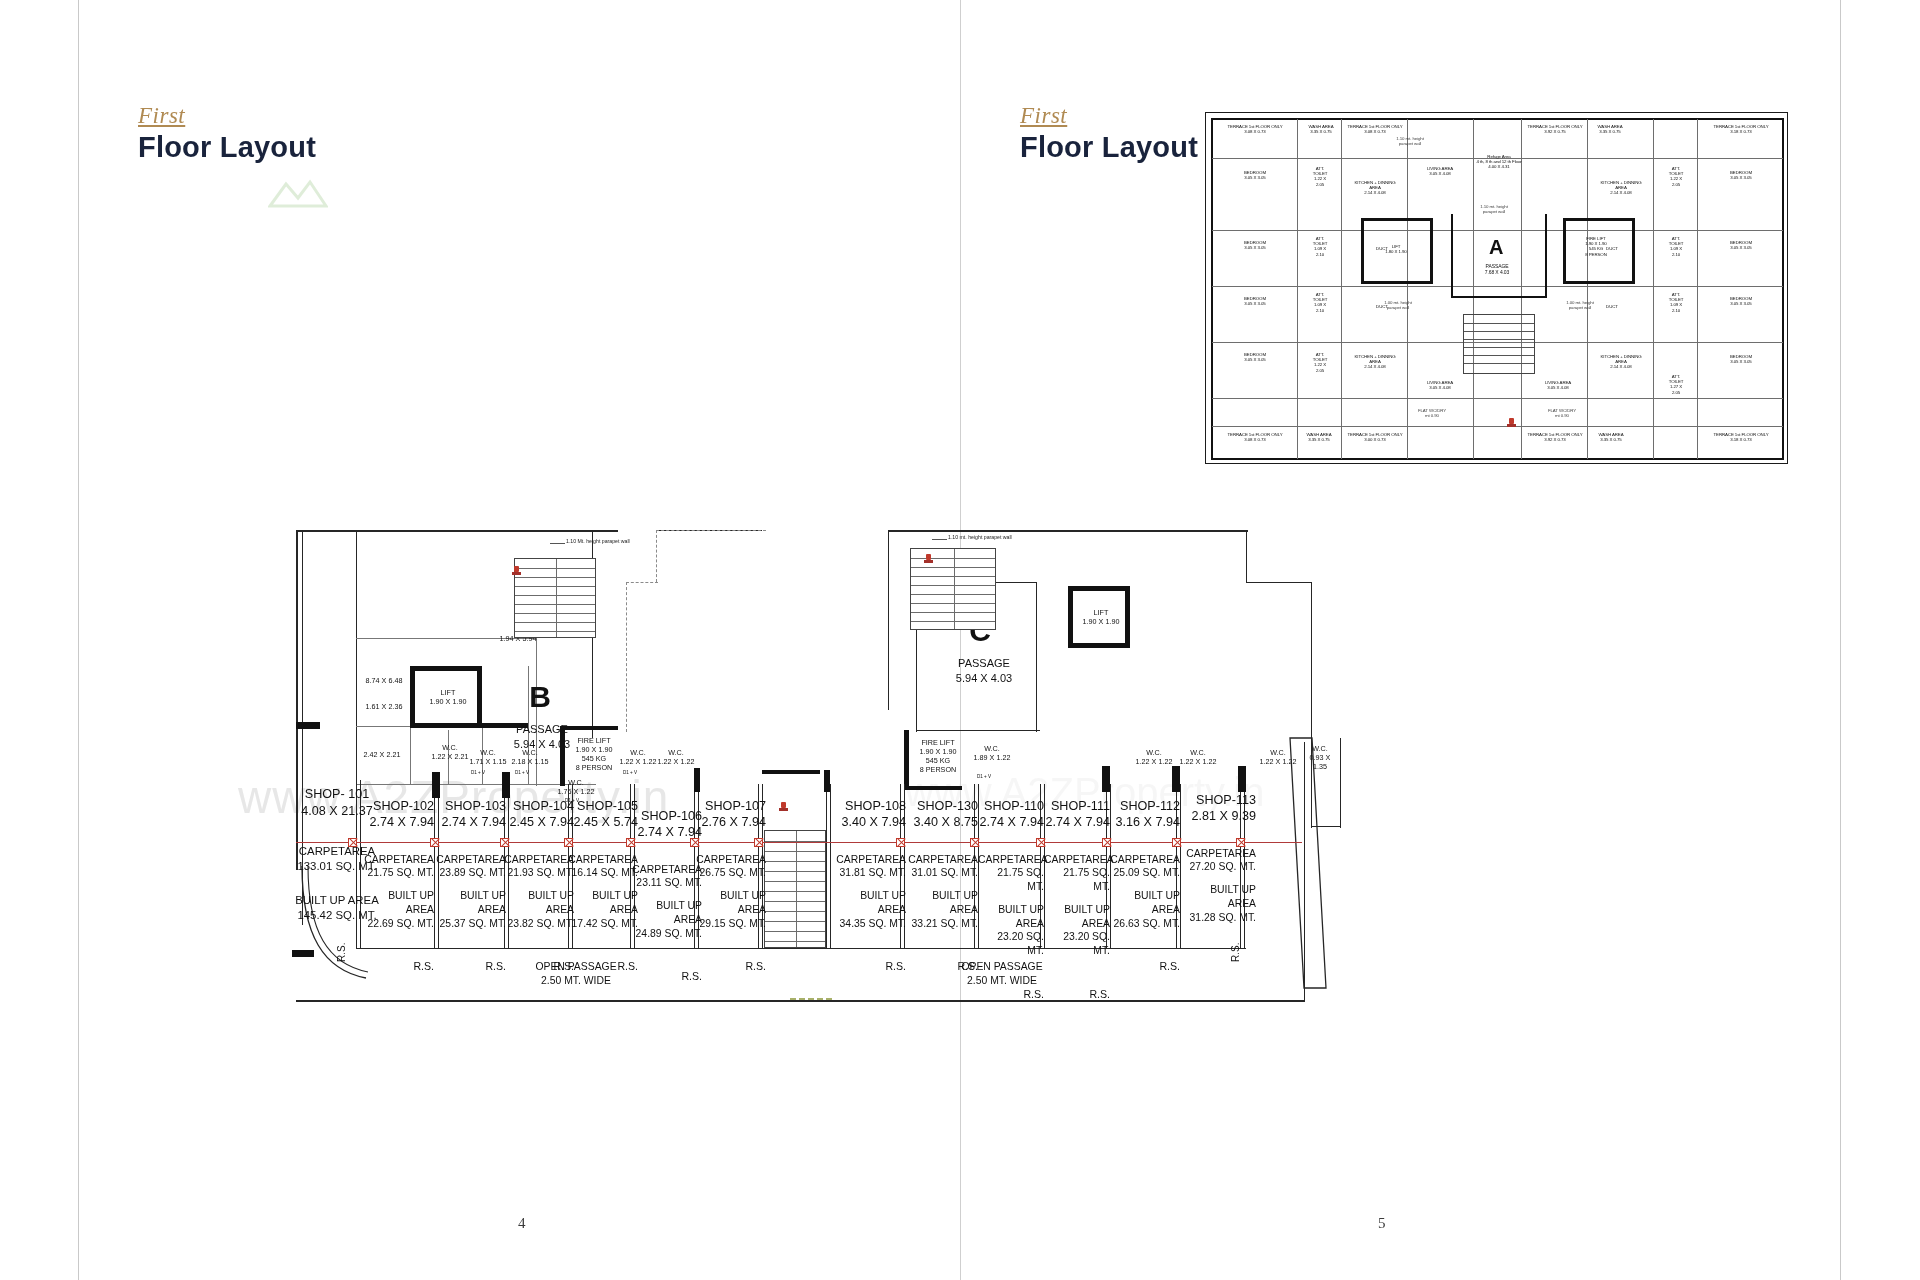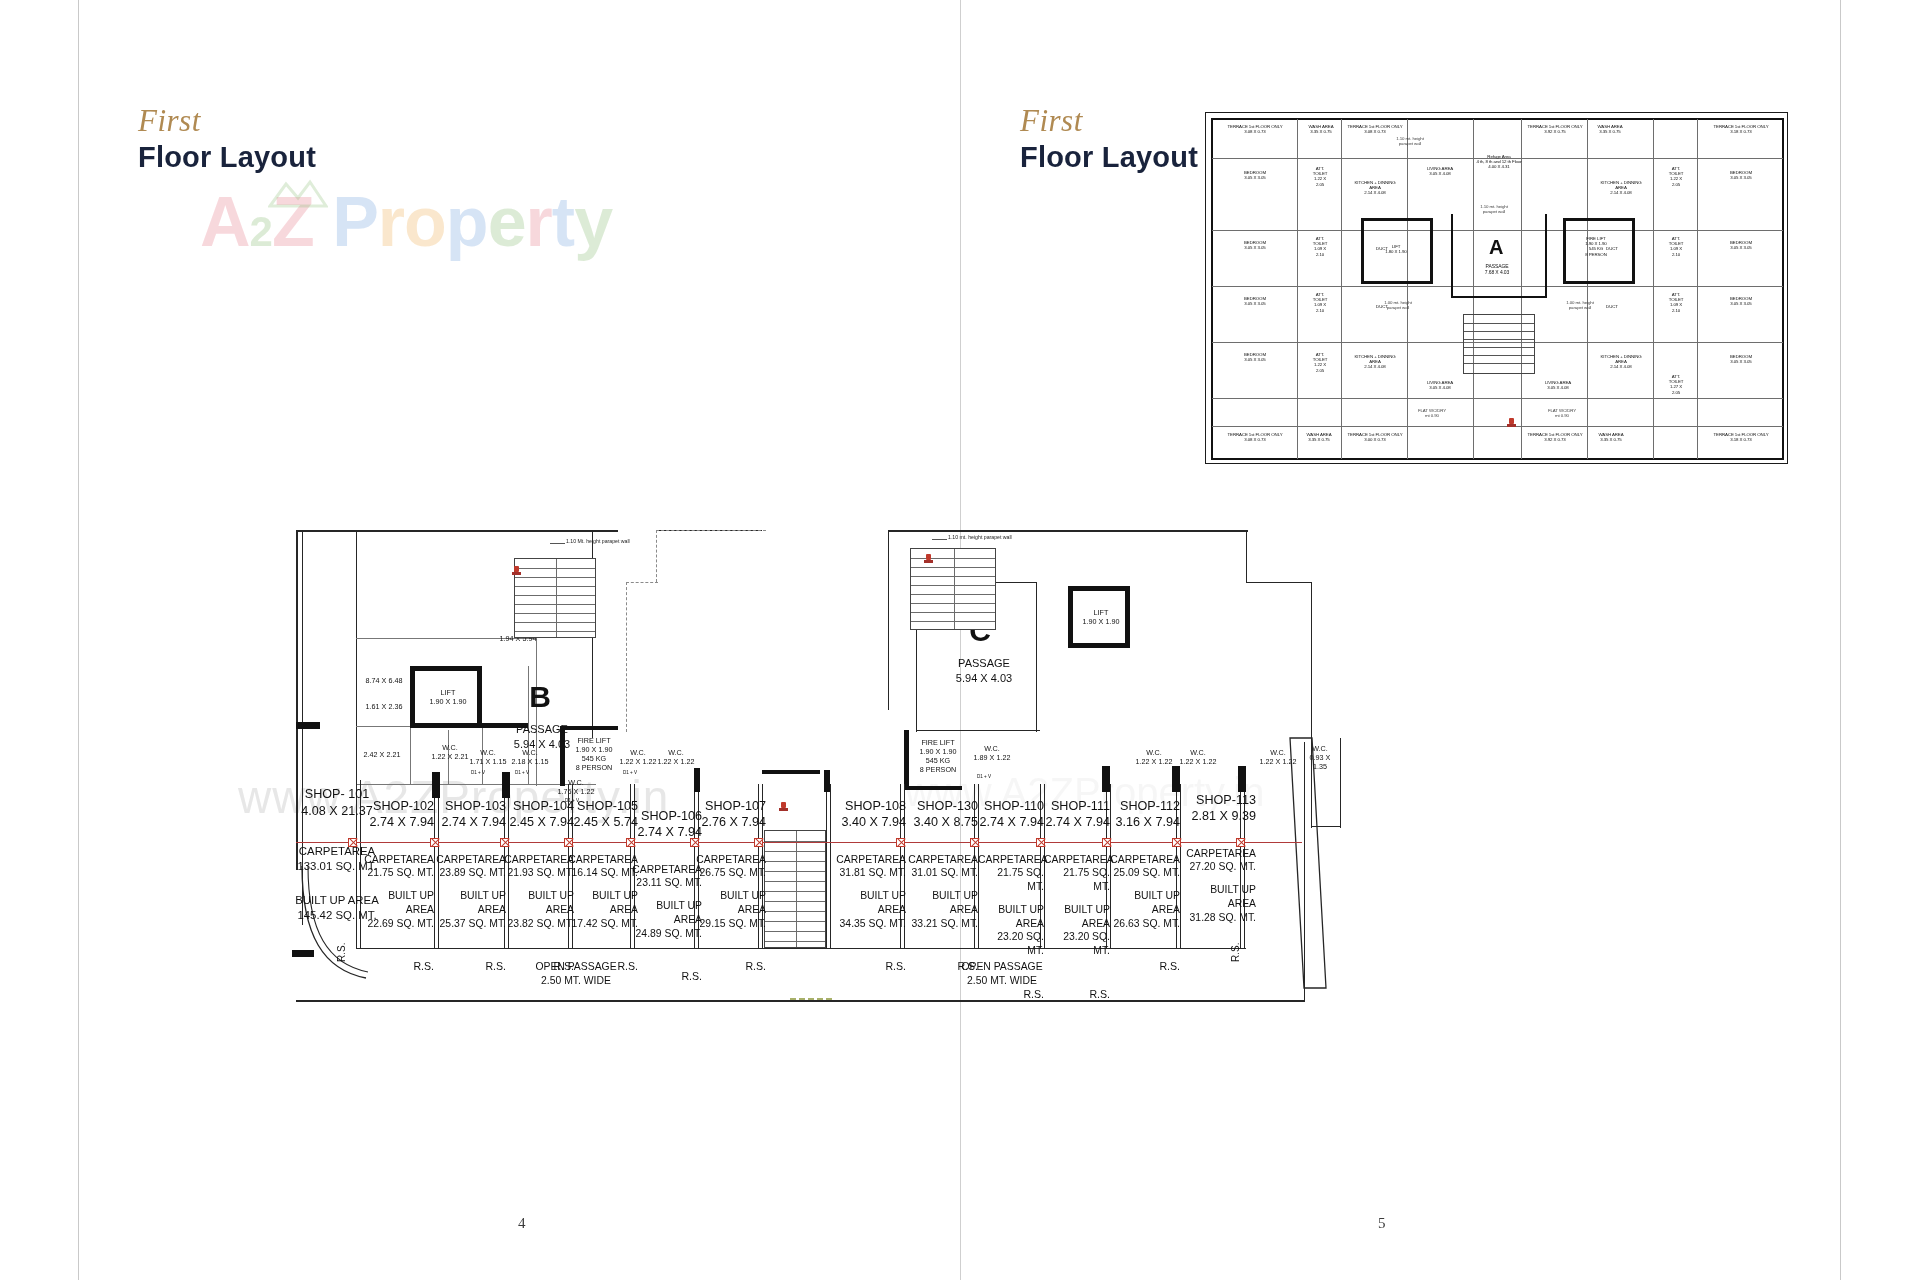--- a/index.html
+++ b/index.html
@@ -8,21 +8,21 @@
   #page { position:relative; width:1920px; height:1280px; background:#fff; }
 
   
   .frame-left  { position:absolute; left:78px;  top:0; width:1px; height:1280px; background:#c9c9c9; }
   .frame-right { position:absolute; left:1840px;top:0; width:1px; height:1280px; background:#c9c9c9; }
   .spine       { position:absolute; left:960px; top:0; width:1px; height:1280px; background:#cfcfcf; }
 
   
   .title-blk { position:absolute; }
   .t-script { font-family:"Liberation Serif", serif; font-style:italic;
-     font-size:31px; color:#b08a52; letter-spacing:.5px; }
+     font-size:23px; color:#b08a52; letter-spacing:.5px;text-decoration:underline; }
   .t-main   { font-family:"Liberation Sans", sans-serif; font-weight:bold;
      font-size:29px; color:#19233c; letter-spacing:.2px; margin-top:2px; }
 
   
   .wm-logo { position:absolute; left:200px; top:182px; font-size:70px;
      font-weight:bold; letter-spacing:-1px; white-space:nowrap;
      font-family:"Liberation Sans", sans-serif; }
   .wm-logo span { opacity:.30; }
   .wm-a { color:#e8808f; } .wm-2 { color:#8fbf7a; font-size:42px; }
   .wm-z { color:#e8808f; } .wm-p { color:#7aa7e0; } .wm-r { color:#f0b35c; }
@@ -124,23 +124,20 @@
   <div class="title-blk" style="left:138px; top:103px;">
     <div class="t-script">First</div>
     <div class="t-main">Floor Layout</div>
   </div>
 
   <div class="title-blk" style="left:1020px; top:103px;">
     <div class="t-script">First</div>
     <div class="t-main">Floor Layout</div>
   </div>
 
-  <div class="wm-logo">
-    <span class="wm-a">A</span><span class="wm-2">2</span><span class="wm-z">Z</span><span style="opacity:0;">.</span><span class="wm-p">P</span><span class="wm-r">r</span><span class="wm-o">o</span><span class="wm-p2">p</span><span class="wm-e">e</span><span class="wm-r2">r</span><span class="wm-t">t</span><span class="wm-y">y</span>
-  </div>
   <svg class="wm-roof" viewBox="0 0 60 34">
     <path d="M2 30 L18 8 L30 22 L42 6 L58 30 Z" fill="none" stroke="#8fbf7a" stroke-width="3"></path>
   </svg>
 
   <div class="wm-url">www.A2ZProperty.in</div>
   <div class="wm-url2" style="opacity:.25;">www.A2ZProperty.in</div>
 
   <div class="keyplan">
     <div class="kp-inner">
 

